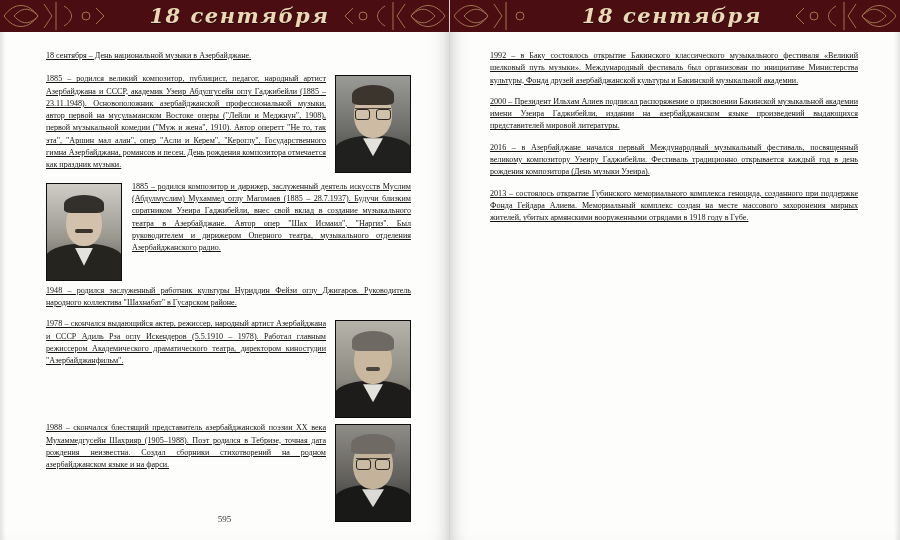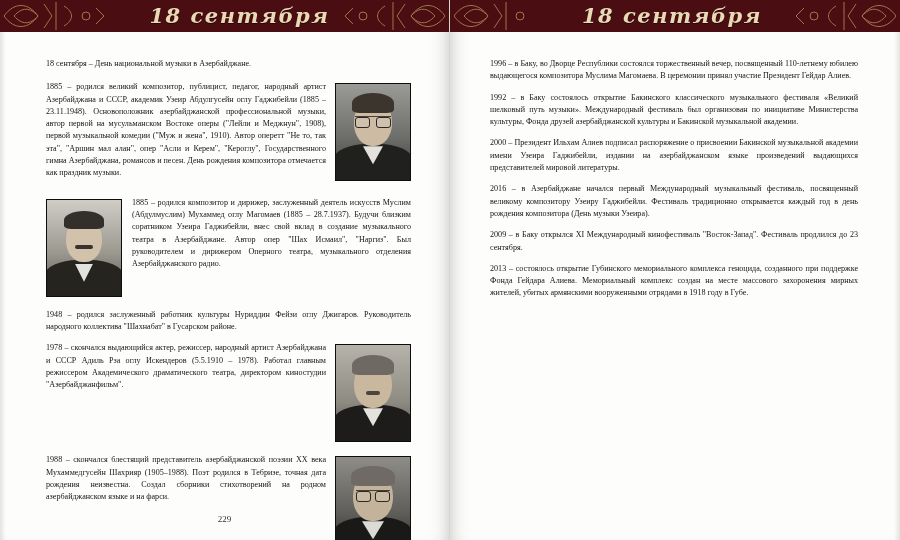--- a/index.html
+++ b/index.html
@@ -75,27 +75,28 @@
   
   .content {
     box-sizing: border-box;
     padding: 18px 38px 0 46px;
     height: 470px;
   }
   .page.right .content {
     padding: 18px 42px 0 40px;
   }
   p.para {
-    margin: 8px 0 9px 0;
+    margin: 0 0 9px 0;
     font-size: 8.1px;
     line-height: 1.52;
     text-align: justify;
     text-indent: 0;
     color: #141414;
     font-family: "Liberation Serif", serif;
+    text-decoration: underline;
   }
   p.para.lead {
     margin-bottom: 11px;
   }
   .clearfix::after {
     content: "";
     display: block;
     clear: both;
   }
   
@@ -302,21 +303,21 @@
           <div class="hair-shape" style="top:9px;width:44px;height:20px;background:#6f6b64;"></div>
           <div class="glasses" style="top:33px;width:34px;"></div>
           <div class="collar-shape" style="bottom:14px;width:22px;background:#dcdad4;"></div>
         </div>
         <p class="para">1988 – скончался блестящий представитель азербайджанской поэзии ХХ века Мухаммедгусейн Шахрияр (1905–1988). Поэт родился в Тебризе, точная дата рождения неизвестна. Создал сборники стихотворений на родном азербайджанском языке и на фарси.</p>
       </div>
 
     </div>
 
     <div class="page-rule"></div>
-    <div class="page-number">229</div>
+    <div class="page-number">595</div>
   </div>
 
   <div class="page right">
     <div class="edge r"></div>
 
     <div class="header">
       <svg class="ornament left-orn" viewBox="0 0 120 32" preserveAspectRatio="none">
         <g stroke="#c8a96a" stroke-width="1" fill="none" opacity="0.9">
           <path d="M4 16 C 14 2, 28 2, 38 16 C 28 30, 14 30, 4 16 Z"></path>
           <path d="M14 16 C 22 7, 30 7, 38 16 C 30 25, 22 25, 14 16 Z"></path>
@@ -333,24 +334,22 @@
           <path d="M64 2 L 64 30"></path>
           <path d="M56 6 C 46 12, 46 20, 56 26"></path>
           <circle cx="34" cy="16" r="4"></circle>
           <path d="M24 8 L 16 16 L 24 24"></path>
         </g>
       </svg>
       <div class="header-title">18 сентября</div>
     </div>
 
     <div class="content">
-      <p class="para">1996 – в Баку, во Дворце Республики состоялся торжественный вечер, посвященный 110-летнему юбилею выдающегося композитора Муслима Магомаева. В церемонии принял участие Президент Гейдар Алиев.</p>
       <p class="para">1992 – в Баку состоялось открытие Бакинского классического музыкального фестиваля «Великий шелковый путь музыки». Международный фестиваль был организован по инициативе Министерства культуры, Фонда друзей азербайджанской культуры и Бакинской музыкальной академии.</p>
       <p class="para">2000 – Президент Ильхам Алиев подписал распоряжение о присвоении Бакинской музыкальной академии имени Узеира Гаджибейли, издании на азербайджанском языке произведений выдающихся представителей мировой литературы.</p>
       <p class="para">2016 – в Азербайджане начался первый Международный музыкальный фестиваль, посвященный великому композитору Узеиру Гаджибейли. Фестиваль традиционно открывается каждый год в день рождения композитора (День музыки Узеира).</p>
-      <p class="para">2009 – в Баку открылся XI Международный кинофестиваль "Восток-Запад". Фестиваль продлился до 23 сентября.</p>
       <p class="para">2013 – состоялось открытие Губинского мемориального комплекса геноцида, созданного при поддержке Фонда Гейдара Алиева. Мемориальный комплекс создан на месте массового захоронения мирных жителей, убитых армянскими вооруженными отрядами в 1918 году в Губе.</p>
     </div>
 
     <div class="page-rule"></div>
   </div>
 
 </div>
 
 </body></html>

